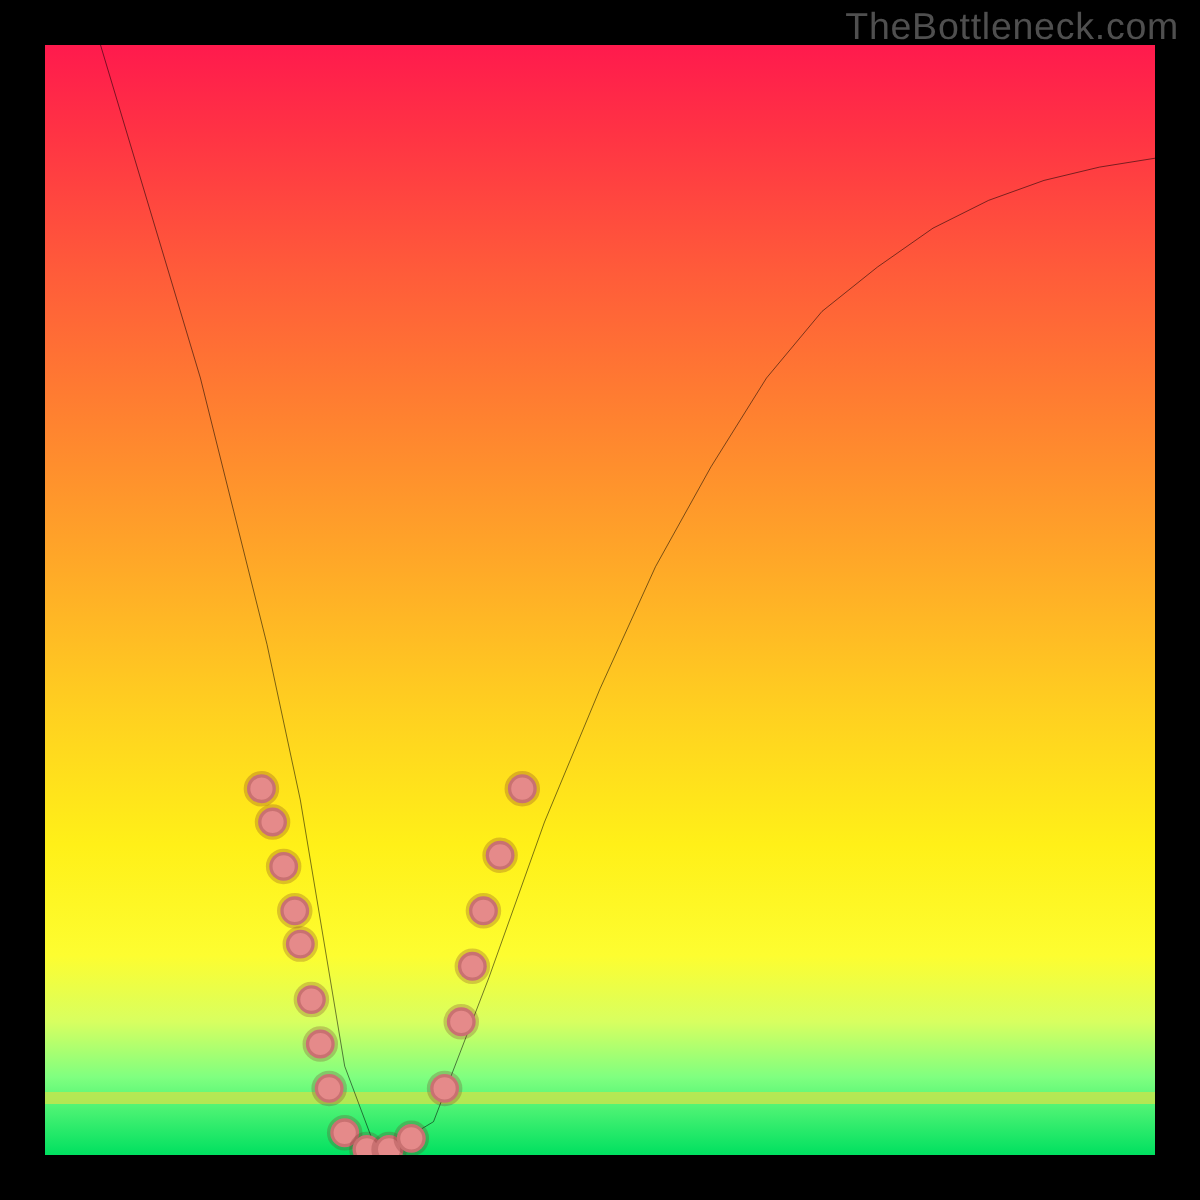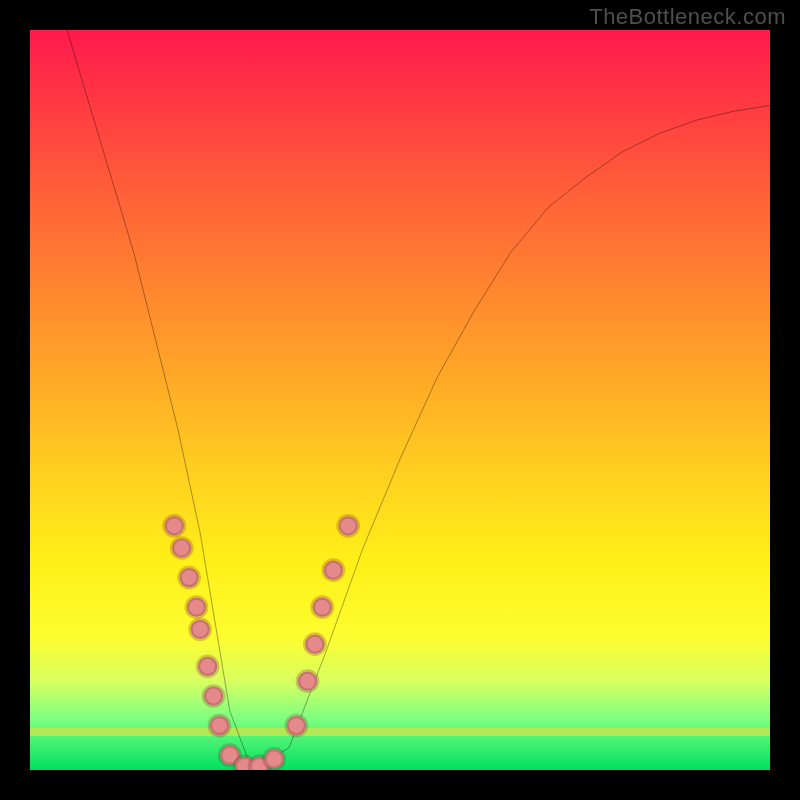--- a/index.html
+++ b/index.html
@@ -43,21 +43,21 @@
     right: 0;
     bottom: 34px;
     height: 8px;
     background: rgba(190, 230, 80, 0.9);
   }
   .watermark {
     position: absolute;
     top: 4px;
     right: 14px;
     font-family: Arial, Helvetica, sans-serif;
-    font-size: 22px;
+    font-size: 25px;
     color: #4f4f4f;
     letter-spacing: 0.5px;
     user-select: none;
   }
   svg.curve {
     position: absolute;
     left: 0;
     top: 0;
   }
   .dot {

